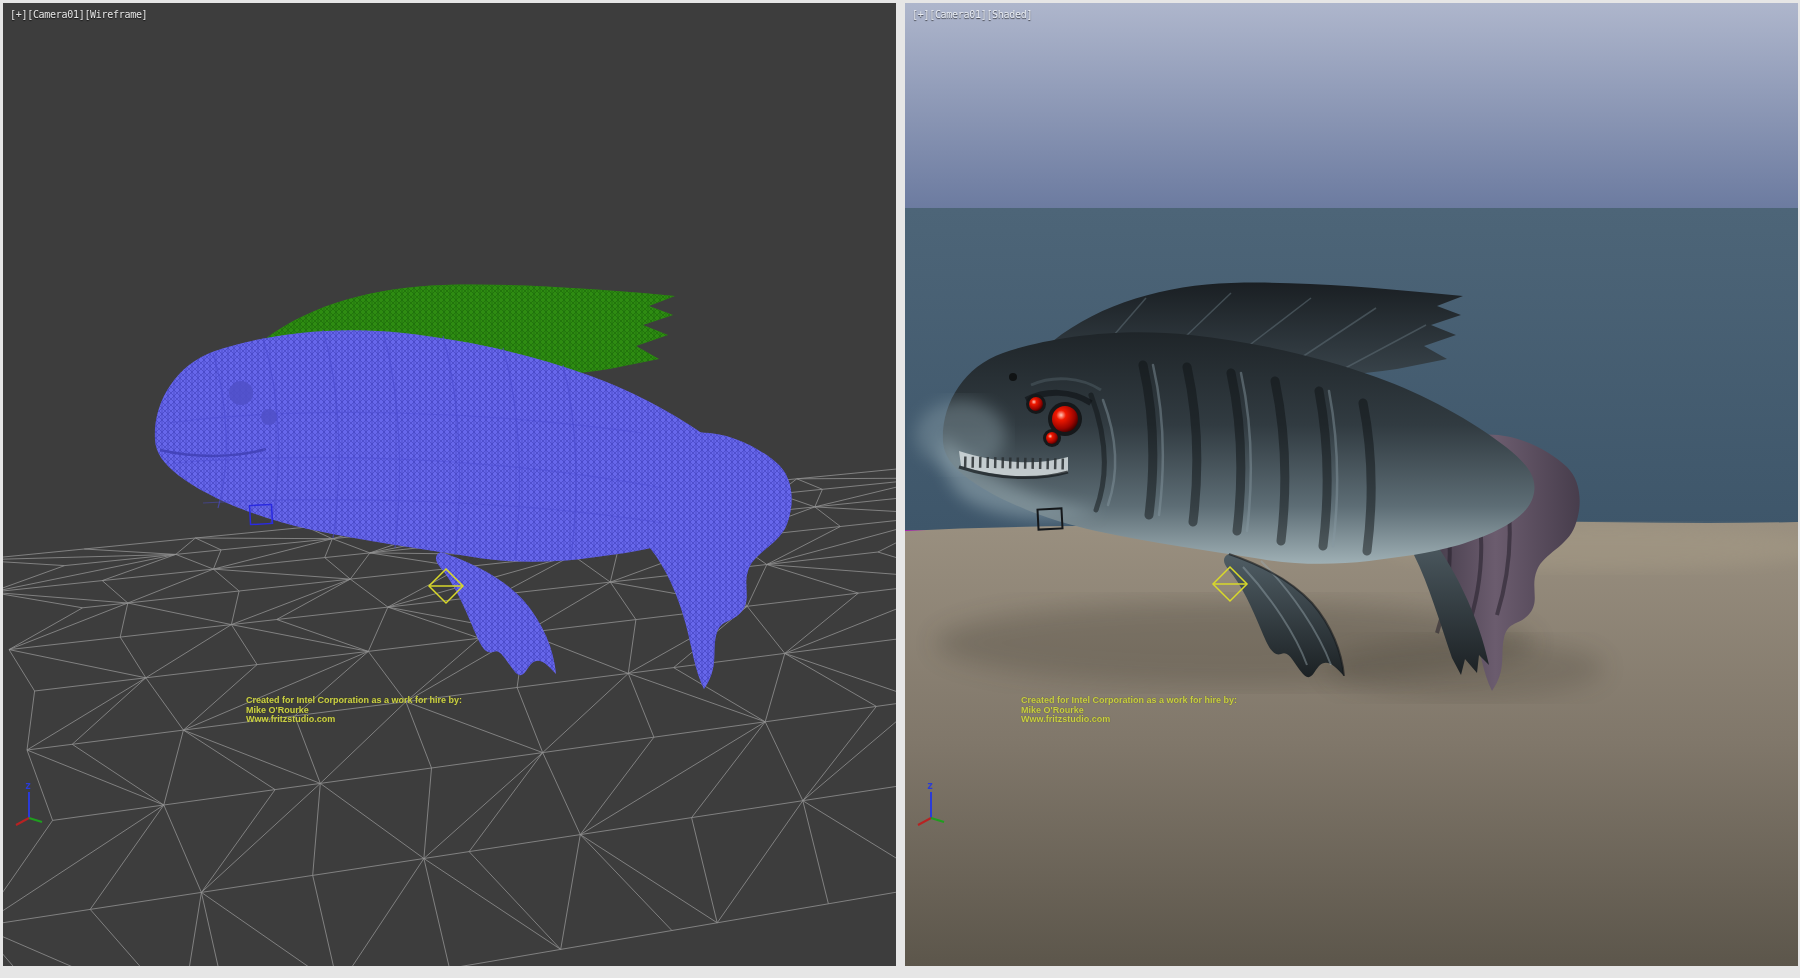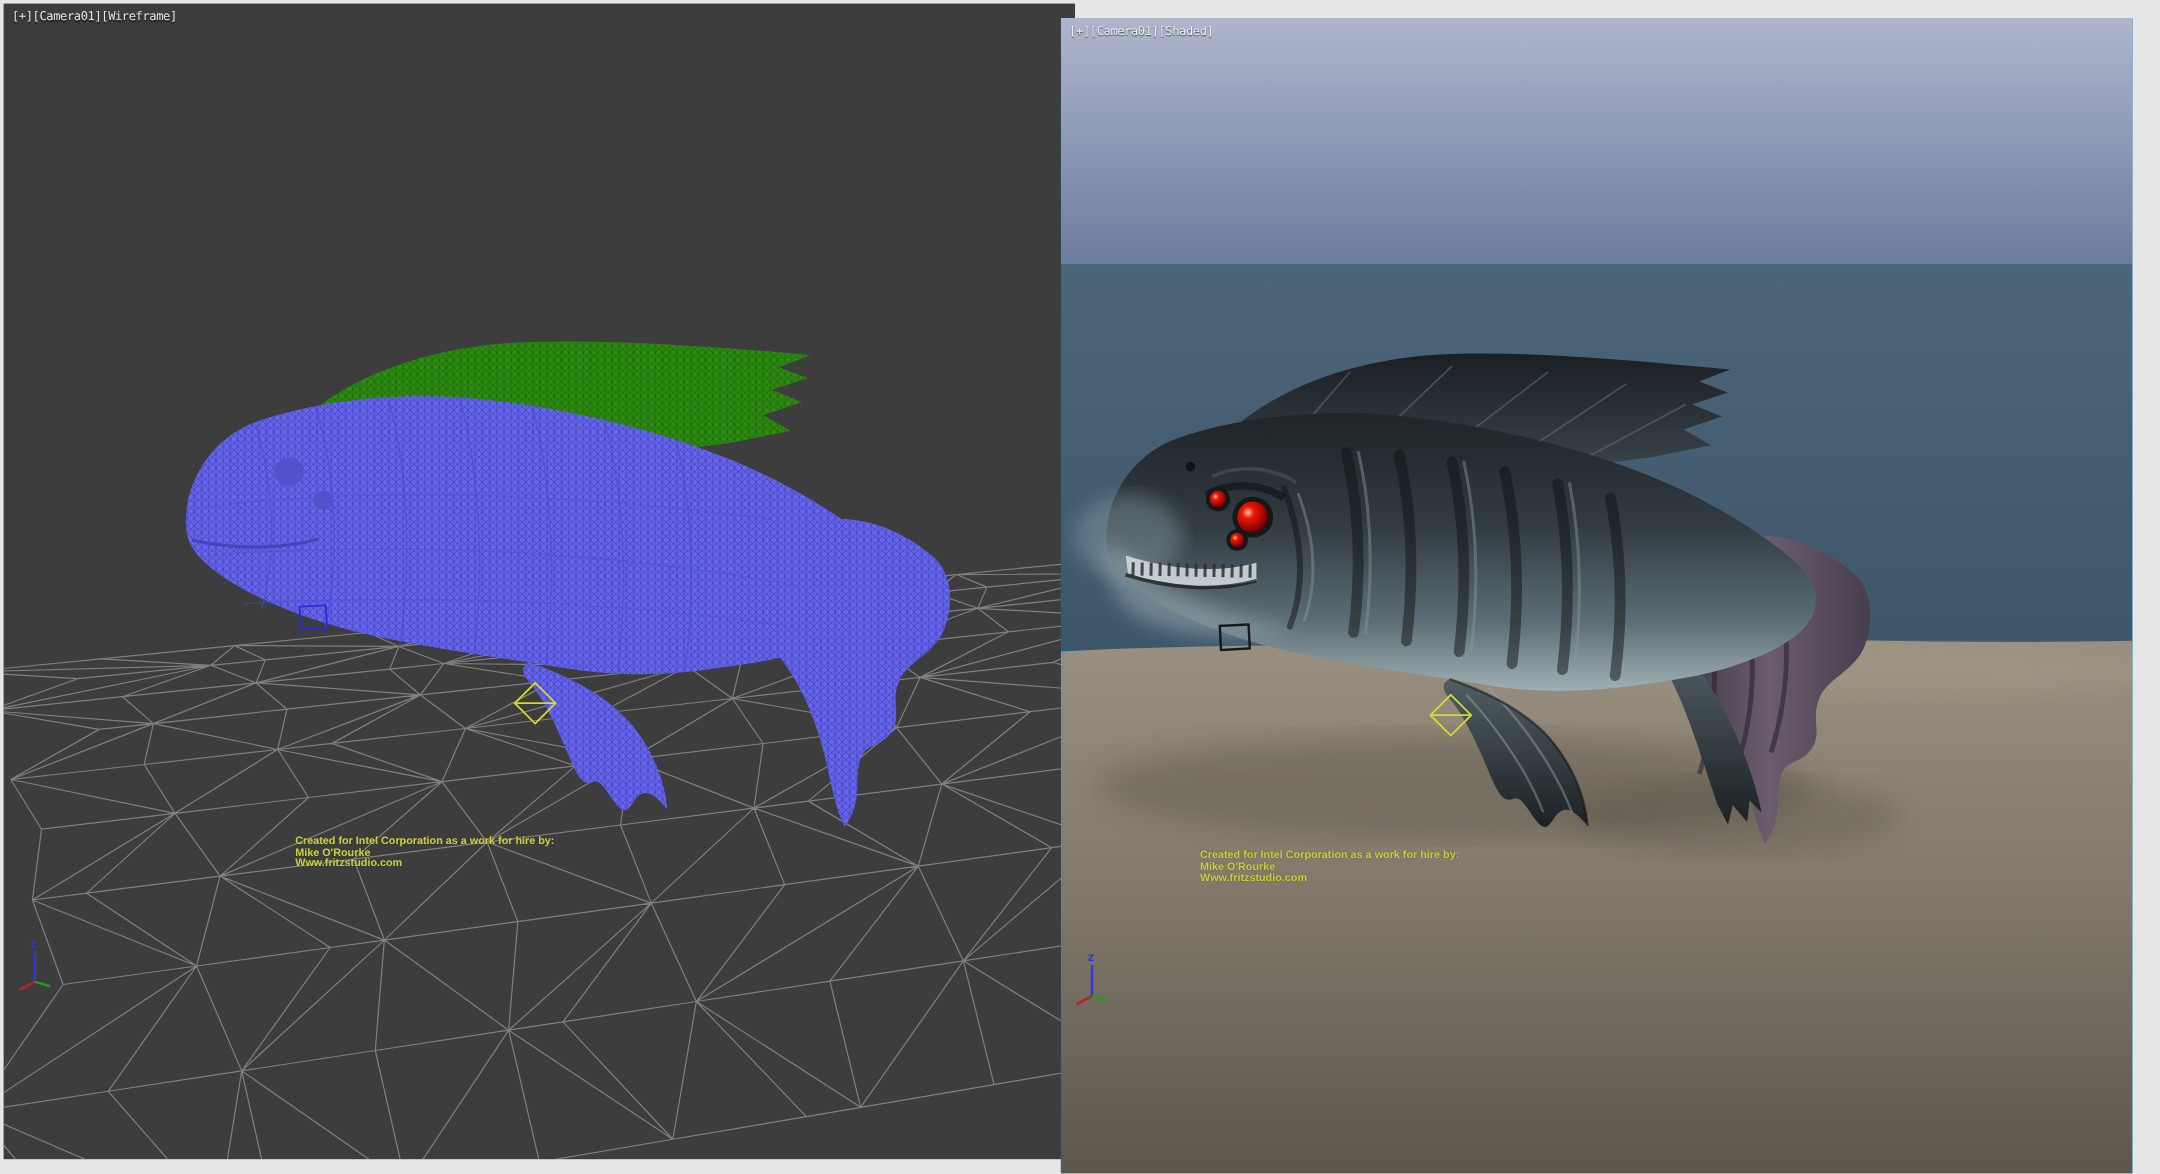--- a/index.html
+++ b/index.html
@@ -1,20 +1,20 @@
 <!DOCTYPE html>
 <html><head>
 <meta charset="utf-8">
 <style>
   html,body{margin:0;padding:0;background:#e6e6e6;}
   body{width:1800px;height:978px;overflow:hidden;font-family:"Liberation Sans",sans-serif;}
   .frame{position:relative;width:1800px;height:978px;background:#e6e6e6;}
-  .vp{position:absolute;top:3px;height:963px;overflow:hidden;background:#0369a1;}
+  .vp{position:absolute;top:3px;height:963px;overflow:hidden;background:#a21caf;}
   .vp-left{left:3px;width:893px;}
-  .vp-right{left:884px;width:893px;margin-top:12px;}
+  .vp-right{left:905px;width:893px;}
   .splitter{position:absolute;left:896px;top:3px;width:8px;height:963px;background:#e6e6e6;cursor:ew-resize;}
   .scene{position:absolute;left:0;top:0;width:893px;height:963px;display:block;}
   .vp-label{position:absolute;top:6px;left:7px;font:10px "DejaVu Sans Mono",monospace;letter-spacing:-0.3px;
             color:#e6e6e6;text-shadow:0 1px 1px rgba(0,0,0,.65);cursor:default;white-space:nowrap;z-index:5;}
   .vp-label span{cursor:pointer;}
   .watermark{position:absolute;z-index:4;color:#c9cf45;font:bold 9px "Liberation Sans",sans-serif;
              line-height:9.5px;text-shadow:0 0 1px rgba(70,70,10,.8);white-space:nowrap;}
   .wm-left{left:243px;top:693px;}
   .wm-right{left:116px;top:693px;}
   .axis-tripod{position:absolute;left:8px;bottom:140px;width:36px;height:48px;z-index:5;}

